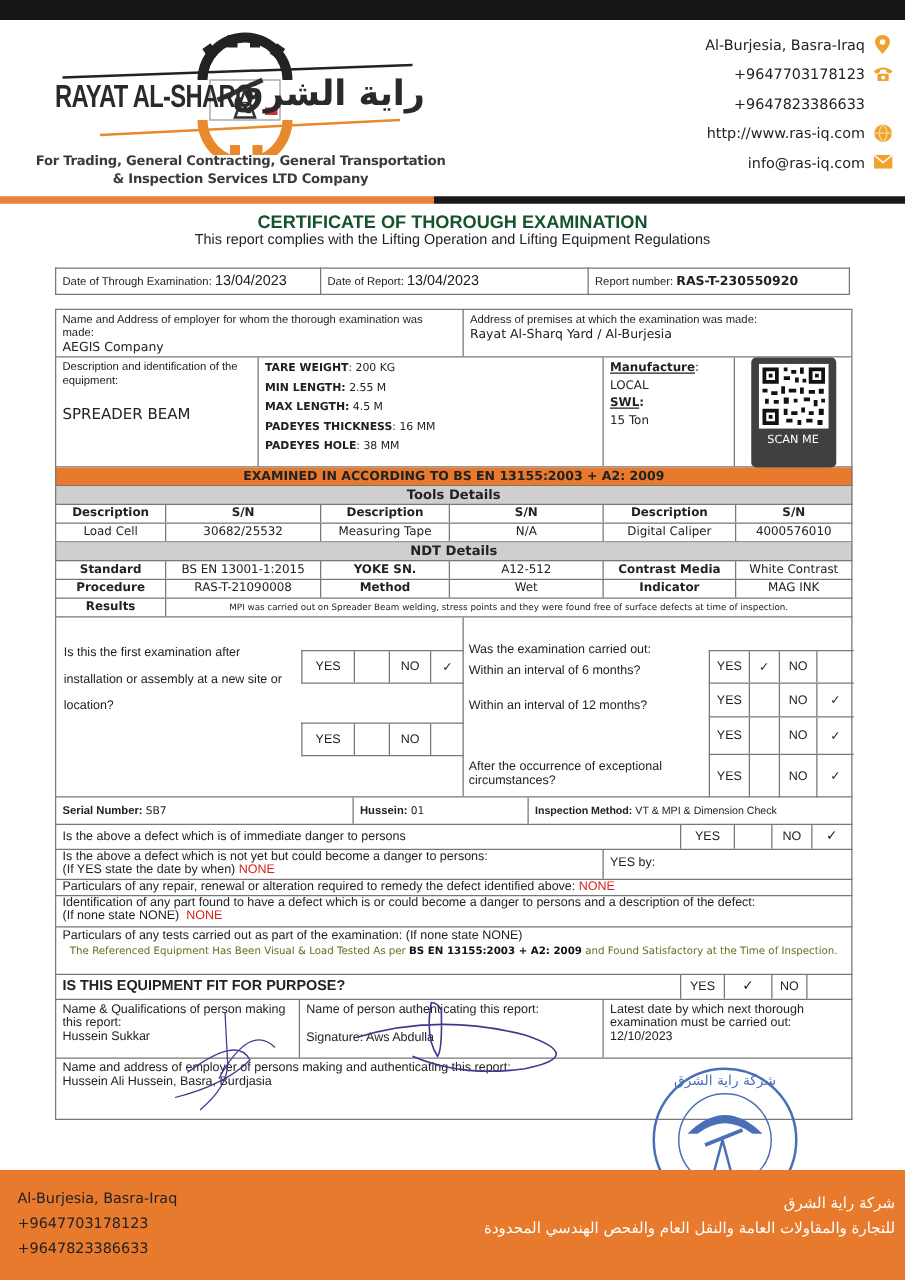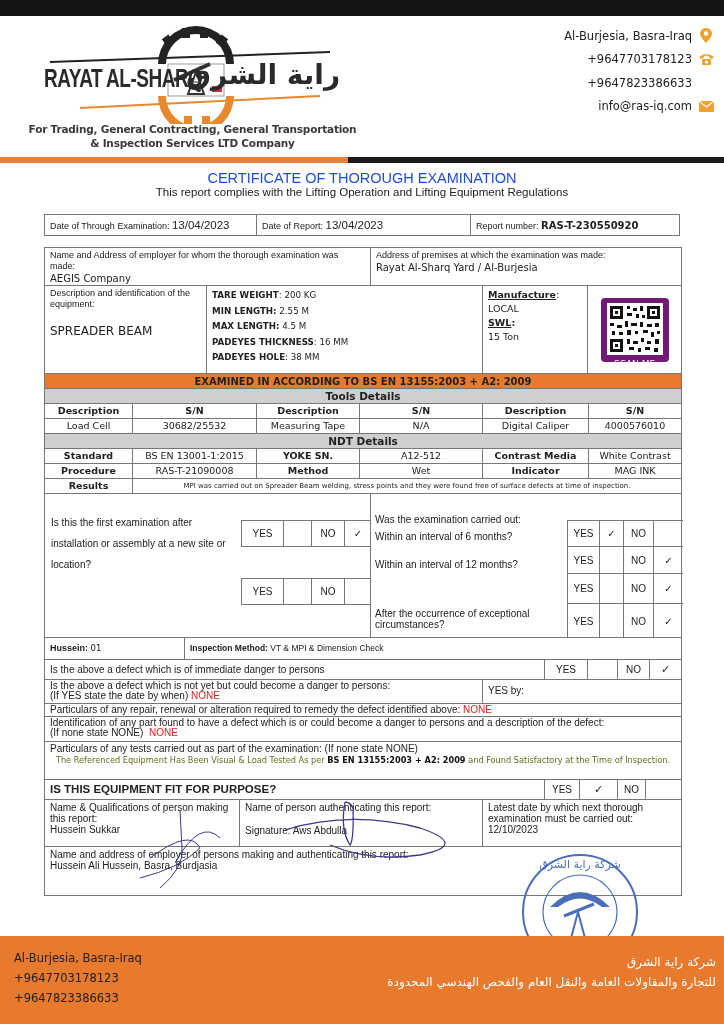--- a/index.html
+++ b/index.html
@@ -14,21 +14,21 @@
   .logo-text-ar { position: absolute; right: 0; top: 34px; font-family: "DejaVu Sans", sans-serif; font-weight: bold; font-size: 28px; color: #2a2a2a; direction: rtl; }
   .tagline { position: absolute; left: 0; top: 122px; width: 385px; text-align: center; font-size: 10.5px; font-weight: bold; color: #3a3a3a; line-height: 14px; font-family: "DejaVu Sans", sans-serif; letter-spacing: -0.2px; }
 
   .contacts { position: absolute; right: 10px; top: 24px; width: 220px; }
   .contact-row { display: flex; justify-content: flex-end; align-items: center; height: 23.5px; font-size: 11.5px; color: #222; font-family: "DejaVu Sans", sans-serif; }
   .contact-row .ic { width: 16px; height: 16px; margin-left: 6px; display: inline-flex; align-items: center; justify-content: center; color: #f0a22e; font-size: 14px; }
   .contact-row .ic.empty { visibility: hidden; }
 
   .divider-bar { position: absolute; left: 0; top: 157px; width: 724px; height: 6px; background: linear-gradient(to right, #e8803a 0, #e8803a 48%, #1a1a1a 48%, #1a1a1a 100%); }
 
-  .cert-title { position: absolute; left: 0; top: 170px; width: 724px; text-align: center; font-size: 14.5px; font-weight: normal; color: #1d4ed8; }
+  .cert-title { position: absolute; left: 0; top: 170px; width: 724px; text-align: center; font-size: 14.5px; font-weight: bold; color: #14532d; }
   .cert-sub { position: absolute; left: 0; top: 186px; width: 724px; text-align: center; font-size: 11.5px; color: #222; }
 
   table { border-collapse: collapse; position: absolute; }
   td { border: 1px solid #777; font-size: 9.5px; vertical-align: top; padding: 2px 5px; }
 
   .t-dates { left: 44px; top: 214px; width: 636px; height: 22px; }
   .t-dates td { vertical-align: middle; font-size: 9px; }
   .t-dates .big { font-size: 11.5px; }
   .t-dates .bold { font-weight: bold; font-size: 10px; font-family: "DejaVu Sans", sans-serif; }
   .calib { font-family: "DejaVu Sans", sans-serif; }
@@ -112,20 +112,30 @@
           <rect x="3" y="6" width="9" height="6" rx="1" fill="#f0a22e"></rect>
           <circle cx="7.5" cy="9" r="1.6" fill="#fff"></circle>
         </svg>
     </span>
   </div>
   <div class="contact-row">
     <span>+9647823386633</span>
     <span class="ic empty"></span>
   </div>
   <div class="contact-row">
+    <span>http://www.ras-iq.com</span>
+    <span class="ic">
+      <svg width="15" height="15" viewBox="0 0 15 15">
+          <circle cx="7.5" cy="7.5" r="7" fill="#f0a22e"></circle>
+          <ellipse cx="7.5" cy="7.5" rx="3" ry="6" fill="none" stroke="#fbd79a" stroke-width="1"></ellipse>
+          <line x1="1" y1="7.5" x2="14" y2="7.5" stroke="#fbd79a"></line>
+        </svg>
+    </span>
+  </div>
+  <div class="contact-row">
     <span>info@ras-iq.com</span>
     <span class="ic">
       <svg width="15" height="11" viewBox="0 0 15 11">
           <rect x="0" y="0" width="15" height="11" fill="#f0a22e"></rect>
           <path d="M0 0 L7.5 6 L15 0" fill="none" stroke="#fff" stroke-width="1.2"></path>
         </svg>
     </span>
   </div>
 </div>
 
@@ -178,21 +188,21 @@
       <div><b>PADEYES THICKNESS</b><span>: 16 MM</span></div>
       <div><b>PADEYES HOLE</b><span>: 38 MM</span></div>
     </div>
     <div class="cell calib" style="width:105px;font-size:9.5px;line-height:14px">
       <div><b style="text-decoration:underline">Manufacture</b>:</div>
       <div>LOCAL</div>
       <div><b style="text-decoration:underline">SWL</b><b>:</b></div>
       <div>15 Ton</div>
     </div>
     <div class="cell" style="flex:1;display:flex;justify-content:center;align-items:center">
-      <div style="width:68px;height:64px;background:#701a75;border-radius:4px;padding:5px 6px 0;">
+      <div style="width:68px;height:88px;background:#404040;border-radius:4px;padding:5px 6px 0;">
         <svg width="56" height="52" viewBox="0 0 56 52">
           <rect x="0" y="0" width="56" height="52" fill="#fff"></rect>
           <rect x="3" y="3" width="13" height="13" fill="#111"></rect>
             <rect x="6" y="6" width="7" height="7" fill="#fff"></rect>
             <rect x="8" y="8" width="3" height="3" fill="#111"></rect>
           <rect x="40" y="3" width="13" height="13" fill="#111"></rect>
             <rect x="43" y="6" width="7" height="7" fill="#fff"></rect>
             <rect x="45" y="8" width="3" height="3" fill="#111"></rect>
           <rect x="3" y="36" width="13" height="13" fill="#111"></rect>
             <rect x="6" y="39" width="7" height="7" fill="#fff"></rect>
@@ -323,20 +333,21 @@
       <div class="yn" style="position:absolute;left:196px;top:110px;width:116px;height:34px;border-right:none;border-top:none;border-bottom:none">
         <div style="width:32px">YES</div>
         <div style="width:24px"></div>
         <div style="width:30px">NO</div>
         <div style="flex:1">✓</div>
       </div>
     </div>
   </div>
 
   <div class="row" style="height:22px">
+    <div class="cell" style="width:238px;line-height:16px"><b>Serial Number:</b> <span class="calib" style="font-size:8.5px">SB7</span></div>
     <div class="cell" style="width:140px;line-height:16px"><b>Hussein:</b> <span class="calib" style="font-size:8.5px">01</span></div>
     <div class="cell" style="flex:1;line-height:16px;font-size:8.5px"><b>Inspection Method:</b> <span>VT &amp; MPI &amp; Dimension Check</span></div>
   </div>
 
   <div class="row" style="height:20px">
     <div class="cell" style="width:500px;font-size:10px;line-height:15px">Is the above a defect which is of immediate danger to persons</div>
     <div class="cell" style="width:43px;text-align:center;font-size:10px;line-height:15px">YES</div>
     <div class="cell" style="width:30px;text-align:center"></div>
     <div class="cell" style="width:32px;text-align:center;font-size:10px;line-height:15px">NO</div>
     <div class="cell" style="flex:1;text-align:center;font-size:11px;line-height:15px">✓</div>

